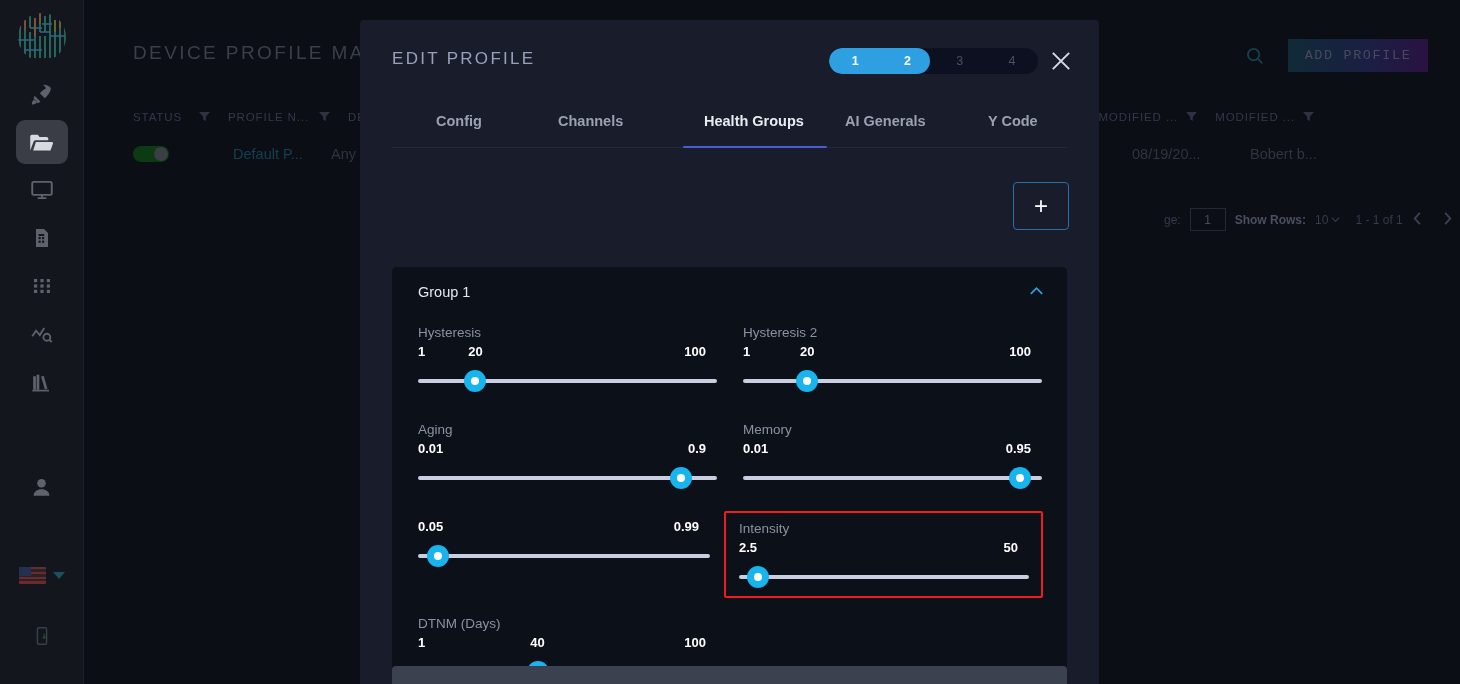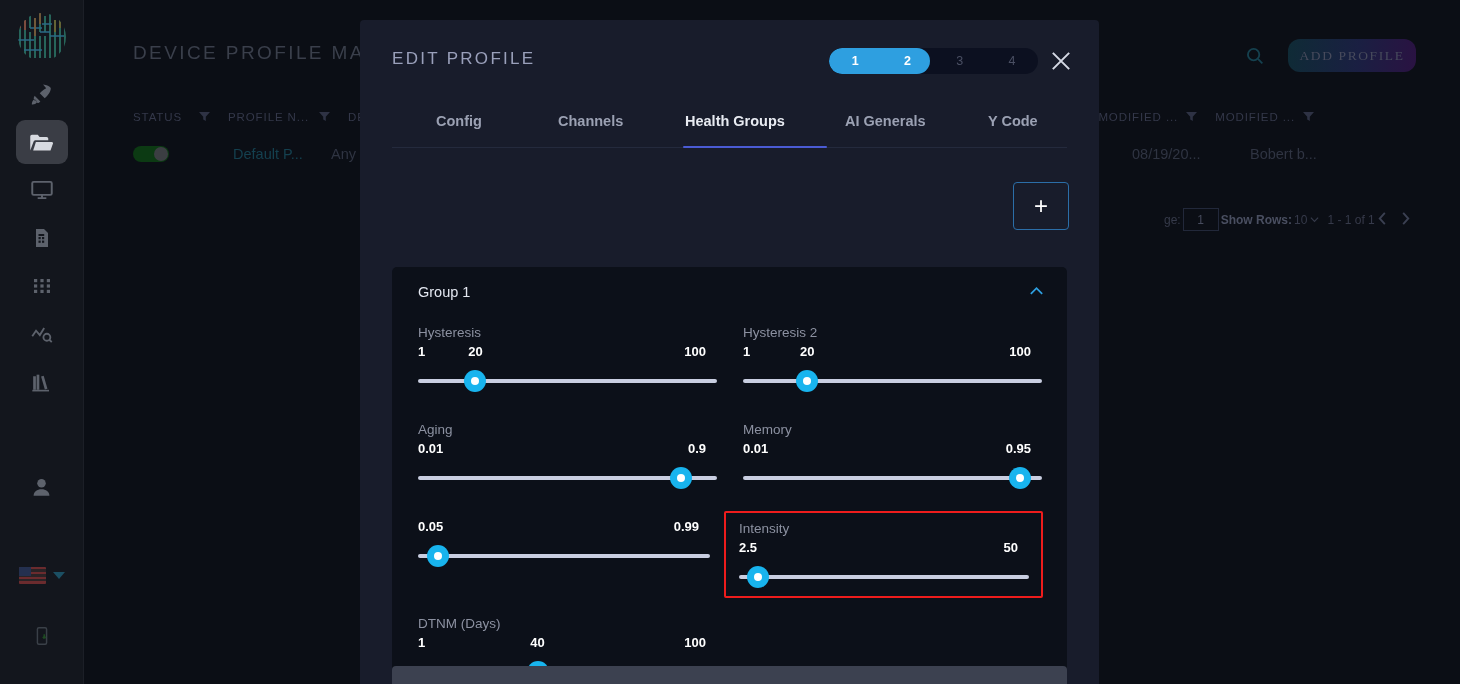--- a/index.html
+++ b/index.html
@@ -35,35 +35,35 @@
   .caret-dn { width:0;height:0;border-left:6px solid transparent;border-right:6px solid transparent;border-top:7px solid #1b4f63; }
 
   
   .page { position:absolute; left:84px; top:0; right:0; bottom:0; background:#0b0e15; }
   .page-title {
     position:absolute; left:49px; top:42px; font-size: 19px; letter-spacing: 2.4px;
     color:#3a3f4b; font-weight: 400;
   }
   .search-icon { position:absolute; left:1160px; top:45px; color:#15414f; }
   .add-profile-btn {
-    position:absolute; left:1204px; top:39px; width:128px; height:33px;
-    border-radius:12px; border:none; cursor:pointer;
+    position:absolute; left:1204px; top:39px; width:140px; height:33px;
+    border-radius:0; border:none; cursor:pointer;
     background: linear-gradient(95deg,#0f2b36 0%,#1a1f42 55%,#2a1242 100%);
-    color:#474a5c; font-size:13.5px; letter-spacing:1.6px; font-family: Liberation Serif, serif;
+    color:#474a5c; font-size:13.5px; letter-spacing:1.6px; font-family: Liberation Mono, monospace;
   }
   .col-hdrs { position:absolute; top:108px; left:49px; right:0; height:18px;
     display:flex; align-items:center; gap:0; }
   .col-h { font-size:11.5px; letter-spacing:.9px; color:#34384a; white-space:nowrap; display:flex; align-items:center; gap:6px; }
   .funnel { color:#2e3244; }
   .row1 { position:absolute; top:140px; left:49px; right:0; height:28px; display:flex; align-items:center; }
   .toggle-sw { width:36px; height:16px; border-radius:9px; background:#0c3a13; position:relative; }
   .toggle-sw::after{content:"";position:absolute;right:1px;top:1px;width:14px;height:14px;border-radius:50%;background:#3b3e42;}
   .cell { font-size:14.5px; color:#2f3442; white-space:nowrap; }
   .cell.link { color:#14404f; }
-  .pager { position:absolute; top:208px; left:1080px; display:flex; align-items:center; gap:2px;
+  .pager { position:absolute; top:208px; left:1080px; display:flex; align-items:center; gap:9px;
      font-size:12px; color:#363a4a; }
   .pager .numbox { width:36px; height:23px; border:1px solid #22283a; display:flex; align-items:center; justify-content:center; color:#464b5d; }
   .pg-arrow { color:#3b4052; font-size:15px; }
 
   
   .modal {
     position:absolute; left:360px; top:20px; width:739px; height:664px;
     background:#181c2b; border-radius:4px 4px 0 0; overflow:hidden;
   }
   .modal-head { position:relative; height:84px; }
@@ -75,21 +75,21 @@
   .stepper .fill { position:absolute; left:0; top:0; height:26px; width:101px;
     background:#2e9fe0; border-radius:13px; }
   .step { position:relative; z-index:2; flex:1 1 0; display:flex; align-items:center; justify-content:center;
      font-size:12.5px; color:#4a4f63; }
   .step.on { color:#ffffff; font-weight:600; }
   .close-x { position:absolute; left:687px; top:27px; width:28px; height:28px; color:#d5d9e5; cursor:pointer; }
 
   .tabs { position:relative; height:44px; margin:0 32px; border-bottom:1px solid #242a3d;font-weight:bold; }
   .tab { position:absolute; top:3px; height:41px; display:flex; align-items:flex-start; padding-top:6px;
      font-size:14.5px; color:#9ba1b3; cursor:pointer; }
-  .tab.active { color:#e8ebf2; }
+  .tab.active { color:#e8ebf2;margin-left:19px; }
   .tab-underline { position:absolute; bottom:-1px; height:2.5px; background:#4a5bd4; border-radius:2px; }
 
   .modal-body { position:relative; height:536px; }
   .add-group-btn {
     position:absolute; left:653px; top:34px; width:56px; height:48px;
     border:1px solid #2b6ea8; border-radius:4px; background:transparent;
     color:#ffffff; font-size:24px; line-height:44px; cursor:pointer; font-family: inherit;
   }
   .group-card {
     position:absolute; left:32px; top:119px; width:675px; height:405px;

